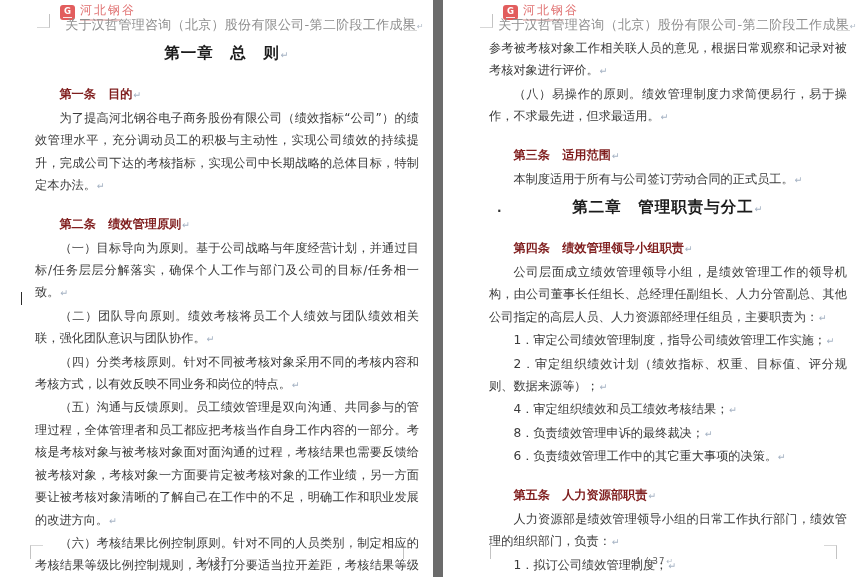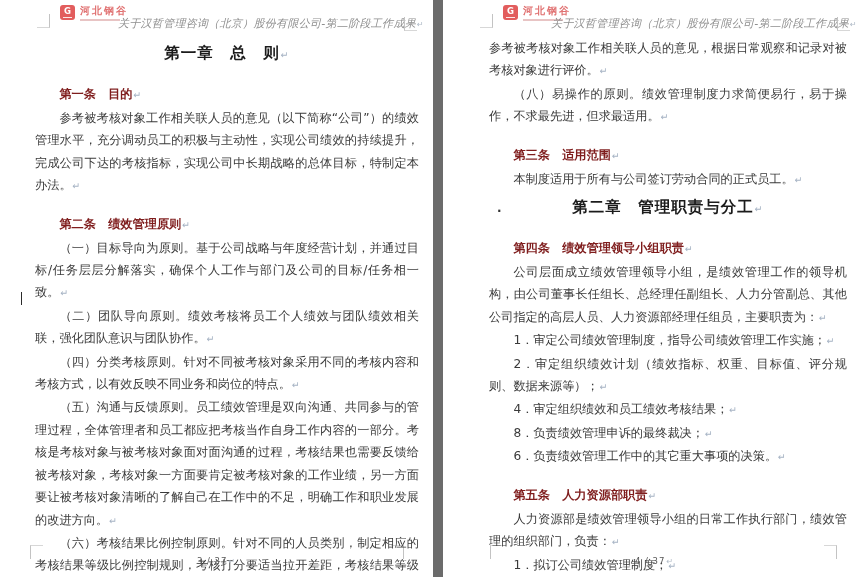--- a/index.html
+++ b/index.html
@@ -10,24 +10,24 @@
   .page.right{left:443px;width:423px;}
   .divider{position:absolute;top:0;bottom:0;left:433px;width:10px;background:#6b6b6b;}
 
   
   .logo{position:absolute;left:60px;top:5px;display:flex;align-items:flex-start;gap:5px;}
   .logo-box{width:15px;height:15px;background:#e25d5d;border-radius:3px;color:#fff;
     display:flex;flex-direction:column;align-items:center;justify-content:center;
     font-size:8.5px;font-weight:bold;line-height:9px;}
   .logo-box .microbar{width:9px;height:1.5px;background:rgba(255,255,255,.85);margin-top:1px;}
   .brand{display:flex;flex-direction:column;}
-  .brand-name{font-size:10px;letter-spacing:2px;color:#e07070;font-weight:bold;line-height:11px;}
+  .brand-name{font-size:12px;letter-spacing:2px;color:#e07070;font-weight:normal;line-height:11px;}
   .brand-caption{width:40px;height:2px;background:#e8c4c4;margin-top:2.5px;}
-  .header-title{position:absolute;top:16px;right:9px;font-size:11px;color:#8f8f8f;
-    letter-spacing:.3px;white-space:nowrap;font-style:italic;}
+  .header-title{position:absolute;top:16px;right:9px;font-size:13px;color:#8f8f8f;
+    letter-spacing:.3px;white-space:nowrap;}
   .header-title::after{content:"\21B5";color:#aeb9c6;font-size:8px;margin-left:1px;}
 
   
   .content{position:absolute;top:37px;}
   .page.left  .content{left:35px;right:14px;}
   .page.right .content{left:46px;right:19px;}
   .blk{margin:0;font-size:12.2px;line-height:22.4px;color:#3a3a3a;}
   .blk.para,.blk.list{text-indent:2em;text-align:justify;}
   .blk.para-cont{text-indent:0;text-align:justify;}
   .blk.article{font-weight:bold;color:#7f1d1d;text-indent:2em;line-height:24px;margin-top:14px;}
@@ -69,21 +69,21 @@
     <div class="header-title">关于汉哲管理咨询（北京）股份有限公司-第二阶段工作成果</div>
 
     <span class="crop tl" style="left:37px;top:14px;"></span>
     <span class="crop tr" style="left:404px;top:17px;"></span>
     <span class="crop bl" style="left:30px;top:545px;"></span>
     <span class="crop br" style="left:391px;top:545px;"></span>
 
     <div class="content">
         <div class="blk chapter pm">第一章　总　则</div>
         <div class="blk article pm">第一条　目的</div>
-        <div class="blk para pm">参考被考核对象工作相关联人员的意见（以下简称“公司”）的绩效管理水平，充分调动员工的积极与主动性，实现公司绩效的持续提升，完成公司下达的考核指标，实现公司中长期战略的总体目标，特制定本办法。</div>
+        <div class="blk para pm">为了提高河北钢谷电子商务股份有限公司（绩效指标“公司”）的绩效管理水平，充分调动员工的积极与主动性，实现公司绩效的持续提升，完成公司下达的考核指标，实现公司中长期战略的总体目标，特制定本办法。</div>
         <div class="blk article pm">第二条　绩效管理原则</div>
         <div class="blk para pm">（一）目标导向为原则。基于公司战略与年度经营计划，并通过目标/任务层层分解落实，确保个人工作与部门及公司的目标/任务相一致。</div>
         <div class="blk para pm">（二）团队导向原则。绩效考核将员工个人绩效与团队绩效相关联，强化团队意识与团队协作。</div>
         <div class="blk para pm">（四）分类考核原则。针对不同被考核对象采用不同的考核内容和考核方式，以有效反映不同业务和岗位的特点。</div>
         <div class="blk para pm">（五）沟通与反馈原则。员工绩效管理是双向沟通、共同参与的管理过程，全体管理者和员工都应把考核当作自身工作内容的一部分。考核是考核对象与被考核对象面对面沟通的过程，考核结果也需要反馈给被考核对象，考核对象一方面要肯定被考核对象的工作业绩，另一方面要让被考核对象清晰的了解自己在工作中的不足，明确工作和职业发展的改进方向。</div>
         <div class="blk para pm">（六）考核结果比例控制原则。针对不同的人员类别，制定相应的考核结果等级比例控制规则，考核打分要适当拉开差距，考核结果等级依据得分排序来决定。</div>
       </div>
 
     <div class="text-cursor" style="left:21px;top:292px;"></div>
     <div class="page-footer">3 / 37</div>

